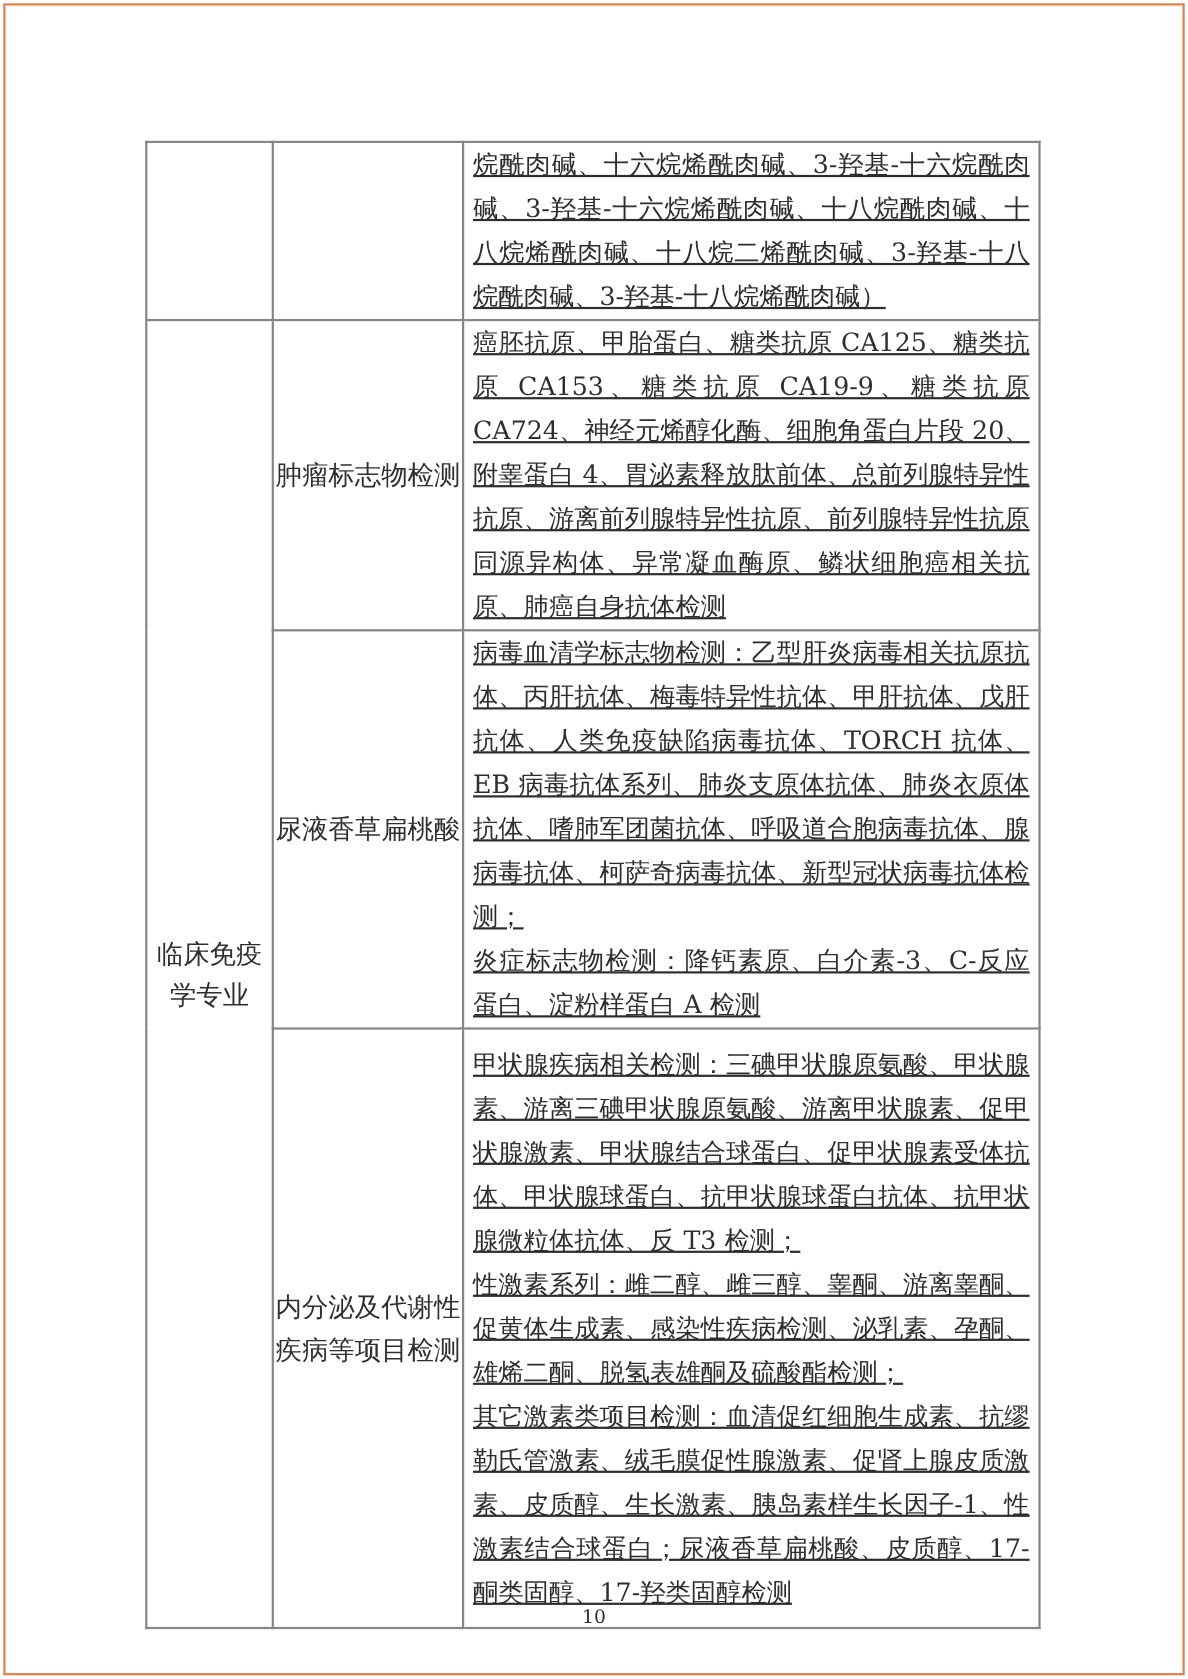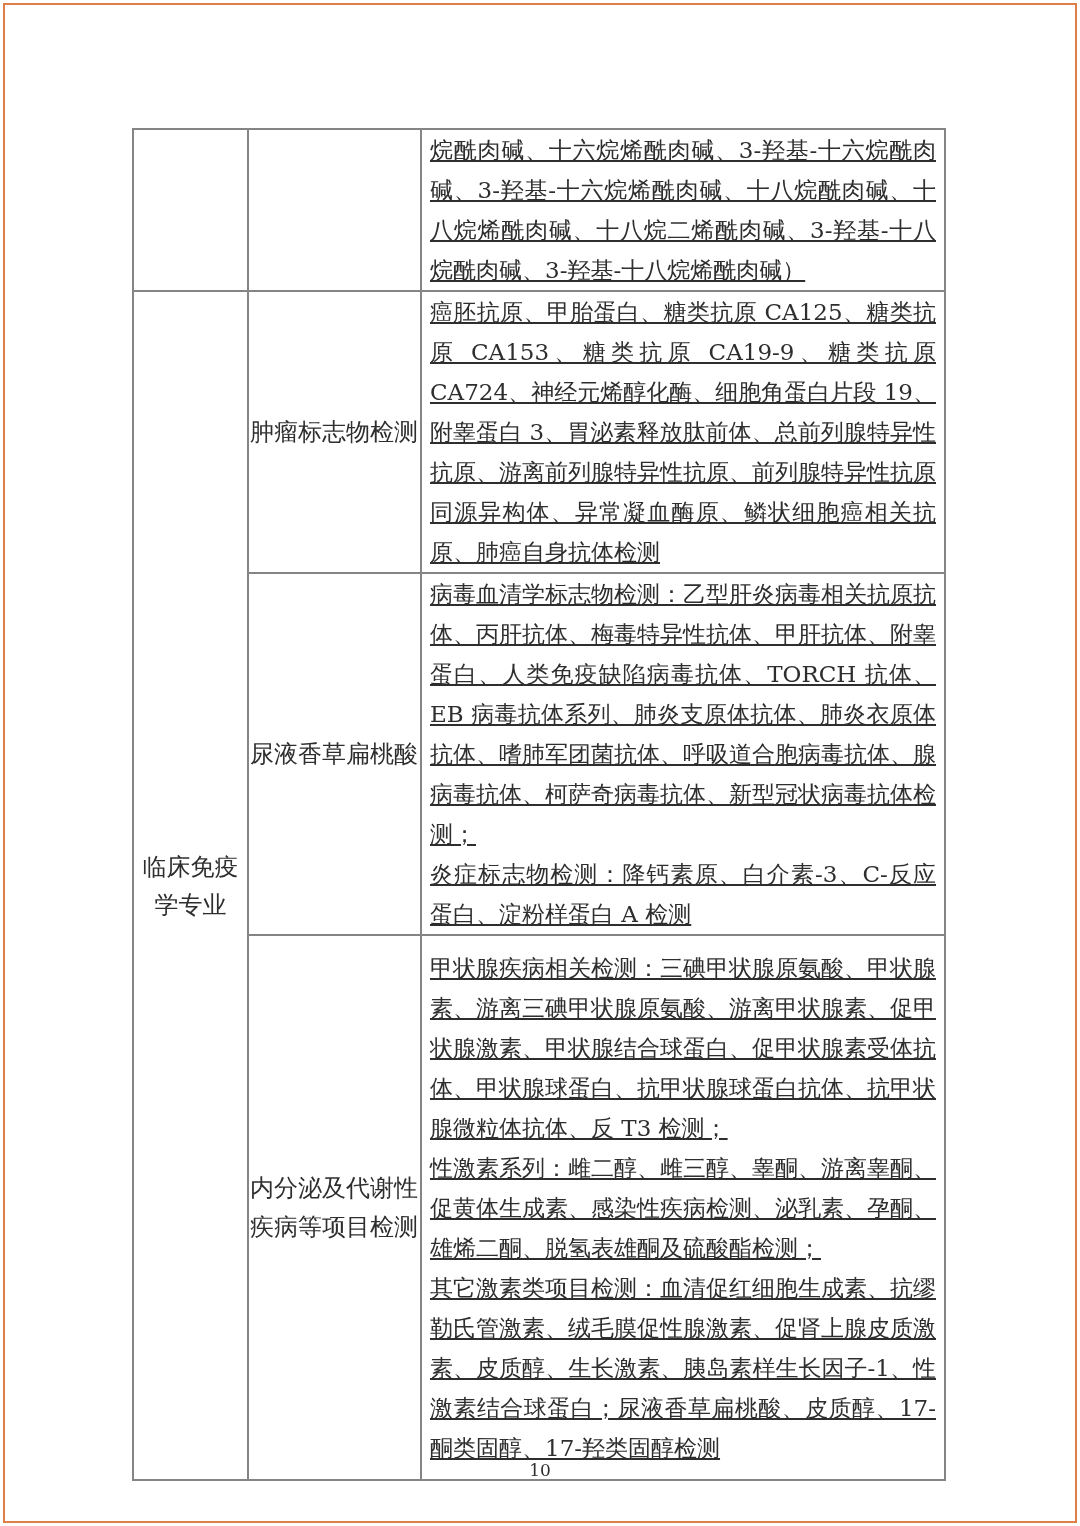--- a/index.html
+++ b/index.html
@@ -35,21 +35,21 @@
     vertical-align: middle;
     overflow: hidden;
   }
   .cell-specialty {
     text-align: center;
     font-size: 24px;
     line-height: 38px;
     padding: 0 2px;
   }
   .cell-category {
-    text-align: left;
+    text-align: center;
     font-size: 24px;
     line-height: 39px;
     padding: 0 1px;
   }
   .cell-items {
     font-size: 23px;
     line-height: 40px;
     padding: 0 8px;
     text-align: justify;
     text-decoration: underline;
@@ -89,28 +89,28 @@
         <td class="cell-category"></td>
         <td class="cell-items">
           <p>烷酰肉碱、十六烷烯酰肉碱、3-羟基-十六烷酰肉碱、3-羟基-十六烷烯酰肉碱、十八烷酰肉碱、十八烷烯酰肉碱、十八烷二烯酰肉碱、3-羟基-十八烷酰肉碱、3-羟基-十八烷烯酰肉碱）</p>
         </td>
       </tr>
 
       <tr class="row-tumor">
         <td class="cell-specialty" rowspan="3">临床免疫学专业</td>
         <td class="cell-category">肿瘤标志物检测</td>
         <td class="cell-items">
-          <p>癌胚抗原、甲胎蛋白、糖类抗原 CA125、糖类抗原 CA153、糖类抗原 CA19-9、糖类抗原 CA724、神经元烯醇化酶、细胞角蛋白片段 19、附睾蛋白 3、胃泌素释放肽前体、总前列腺特异性抗原、游离前列腺特异性抗原、前列腺特异性抗原同源异构体、异常凝血酶原、鳞状细胞癌相关抗原、肺癌自身抗体检测</p>
+          <p>癌胚抗原、甲胎蛋白、糖类抗原 CA125、糖类抗原 CA153、糖类抗原 CA19-9、糖类抗原 CA724、神经元烯醇化酶、细胞角蛋白片段 20、附睾蛋白 4、胃泌素释放肽前体、总前列腺特异性抗原、游离前列腺特异性抗原、前列腺特异性抗原同源异构体、异常凝血酶原、鳞状细胞癌相关抗原、肺癌自身抗体检测</p>
         </td>
       </tr>
 
       <tr class="row-infec">
         <td class="cell-category">尿液香草扁桃酸</td>
         <td class="cell-items">
-          <p>病毒血清学标志物检测：乙型肝炎病毒相关抗原抗体、丙肝抗体、梅毒特异性抗体、甲肝抗体、附睾蛋白、人类免疫缺陷病毒抗体、TORCH 抗体、EB 病毒抗体系列、肺炎支原体抗体、肺炎衣原体抗体、嗜肺军团菌抗体、呼吸道合胞病毒抗体、腺病毒抗体、柯萨奇病毒抗体、新型冠状病毒抗体检测；</p>
+          <p>病毒血清学标志物检测：乙型肝炎病毒相关抗原抗体、丙肝抗体、梅毒特异性抗体、甲肝抗体、戊肝抗体、人类免疫缺陷病毒抗体、TORCH 抗体、EB 病毒抗体系列、肺炎支原体抗体、肺炎衣原体抗体、嗜肺军团菌抗体、呼吸道合胞病毒抗体、腺病毒抗体、柯萨奇病毒抗体、新型冠状病毒抗体检测；</p>
           <p>炎症标志物检测：降钙素原、白介素-3、C-反应蛋白、淀粉样蛋白 A 检测</p>
         </td>
       </tr>
 
       <tr class="row-endo">
         <td class="cell-category">内分泌及代谢性疾病等项目检测</td>
         <td class="cell-items">
           <p>甲状腺疾病相关检测：三碘甲状腺原氨酸、甲状腺素、游离三碘甲状腺原氨酸、游离甲状腺素、促甲状腺激素、甲状腺结合球蛋白、促甲状腺素受体抗体、甲状腺球蛋白、抗甲状腺球蛋白抗体、抗甲状腺微粒体抗体、反 T3 检测；</p>
           <p>性激素系列：雌二醇、雌三醇、睾酮、游离睾酮、促黄体生成素、感染性疾病检测、泌乳素、孕酮、雄烯二酮、脱氢表雄酮及硫酸酯检测；</p>
           <p>其它激素类项目检测：血清促红细胞生成素、抗缪勒氏管激素、绒毛膜促性腺激素、促肾上腺皮质激素、皮质醇、生长激素、胰岛素样生长因子-1、性激素结合球蛋白；尿液香草扁桃酸、皮质醇、17-酮类固醇、17-羟类固醇检测</p>

